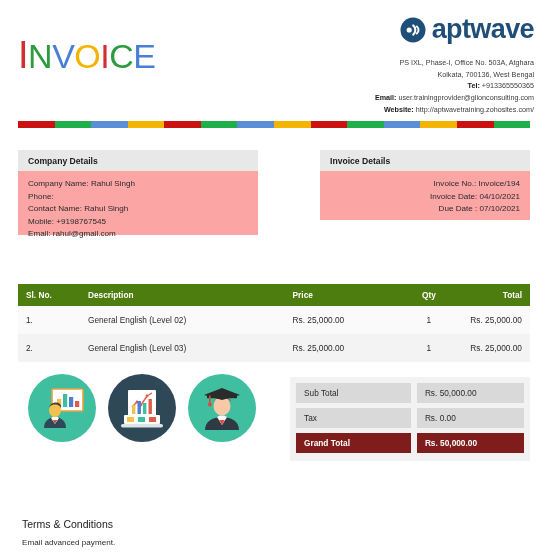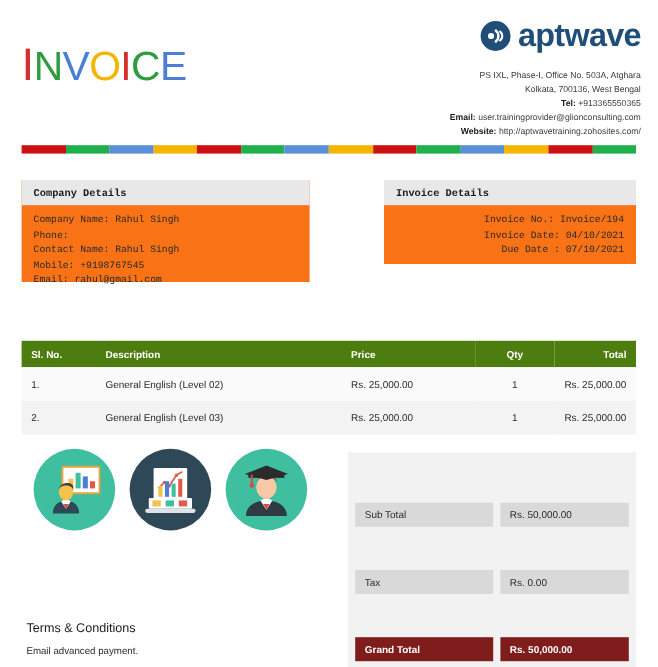--- a/index.html
+++ b/index.html
@@ -96,22 +96,21 @@
   .panels {
     position: absolute;
     left: 0;
     top: 150px;
     width: 548px;
     height: 95px;
   }
   .panel {
     position: absolute;
     top: 0;
-    background: #f97316;
-    font-family: Liberation Mono, monospace;
+    background: #fca5a5;
   }
   .panel-left  { left: 18px;  width: 240px; height: 85px; }
   .panel-right { left: 320px; width: 210px; height: 70px; }
 
   .panel-head {
     background: #e8e8e8;
     font-size: 8.6px;
     font-weight: 700;
     color: #1a1a1a;
     padding: 6px 10px 6px 10px;
@@ -192,21 +191,20 @@
     top: 377px;
     width: 240px;
     background: #f2f2f2;
     padding: 6px 6px 8px 6px;
     box-sizing: border-box;
   }
   .tot-row {
     display: flex;
     gap: 6px;
     margin-bottom: 5px;
-    margin-top: 36px;
   }
   .tot-row:last-child { margin-bottom: 0; }
   .tot-label, .tot-value {
     font-size: 8.3px;
     padding: 5px 8px;
     box-sizing: border-box;
   }
   .tot-label { width: 118px; background: #d9d9d9; color: #2a2a2a; }
   .tot-value { width: 110px; background: #d9d9d9; color: #2a2a2a; }
   .tot-row.grand .tot-label,

